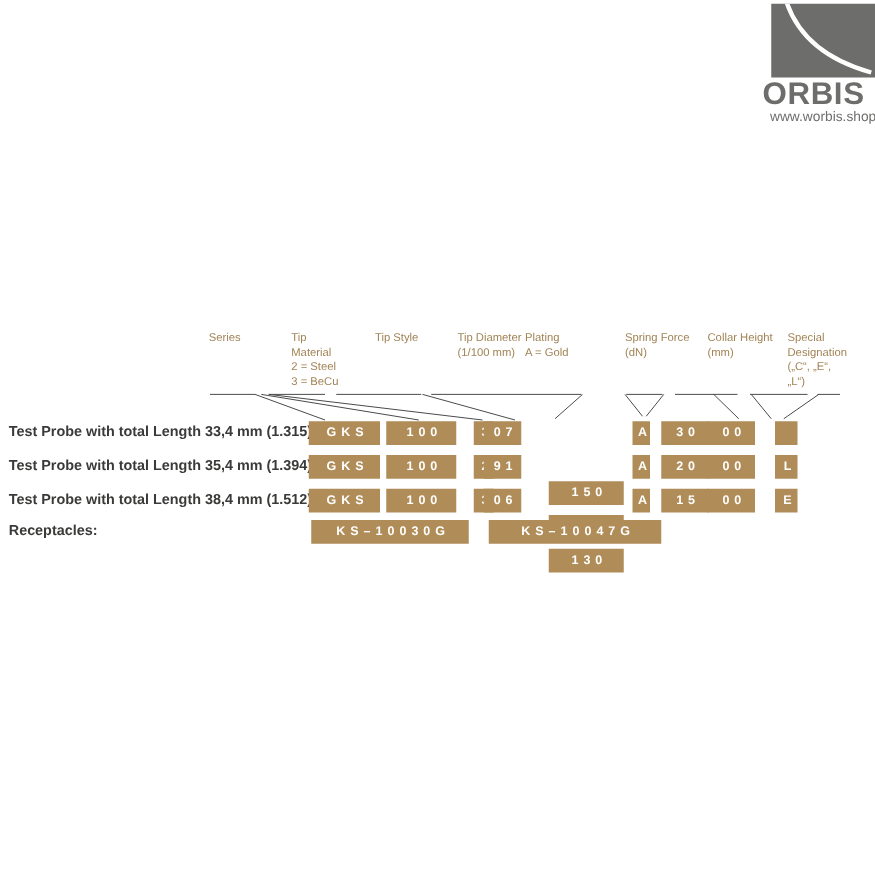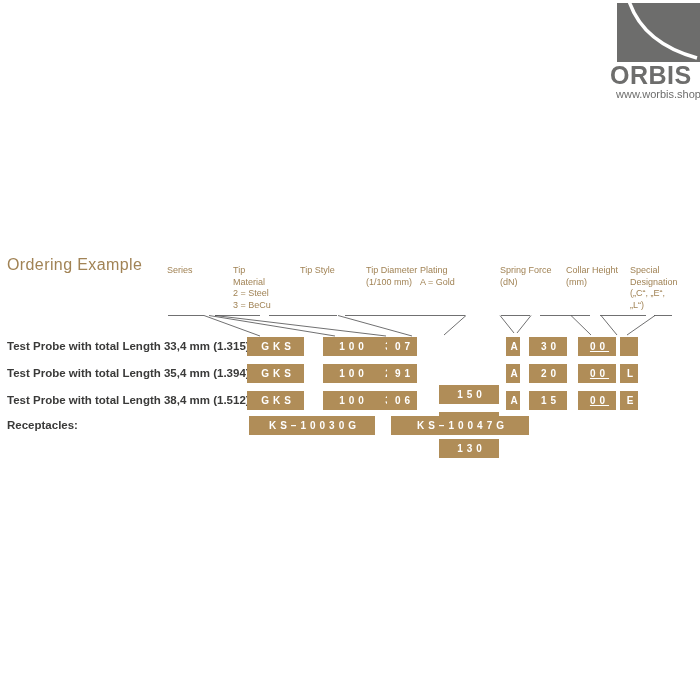--- a/index.html
+++ b/index.html
@@ -100,45 +100,44 @@
     color: #ffffff;
     font-size: 10px;
     font-weight: 700;
     text-align: center;
     letter-spacing: 4px;
     padding-left: 5px;
     white-space: nowrap;
     overflow: hidden;
   }
   .c1 { left: 247px; width: 57px; }
-  .c2 { left: 323px; width: 56px; }
+  .c2 { left: 309px; width: 56px; }
   .c3 { left: 379px; width: 16px; padding-left: 2px; letter-spacing: 0; }
   .c4 { left: 387px; width: 30px; }
   .c5 { left: 439px; width: 60px; margin-top: 48px; }
   .c6 { left: 506px; width: 14px; padding-left: 2px; letter-spacing: 0; }
   .c7 { left: 529px; width: 38px; }
-  .c8 { left: 578px; width: 38px; text-decoration: underline; }
+  .c8 { left: 566px; width: 38px; }
   .c9 { left: 620px; width: 18px; padding-left: 2px; letter-spacing: 0; }
   .rc1 { left: 249px; width: 126px; }
   .rc2 { left: 391px; width: 138px; }
 </style>
 </head>
 <body>
 
 <div id="canvas">
 
   <div class="logo-square">
     <svg viewBox="0 0 83 59">
       <path d="M 12,-2 Q 26,40 80,55" fill="none" stroke="#ffffff" stroke-width="3.5"></path>
     </svg>
   </div>
   <div class="brand">ORBIS</div>
   <div class="brand-url">www.worbis.shop</div>
 
-  <div class="title">Ordering Example</div>
 
   <div class="colhead h1">Series</div>
   <div class="colhead h2">Tip
 Material
 2 = Steel
 3 = BeCu</div>
   <div class="colhead h3">Tip Style</div>
   <div class="colhead h4">Tip Diameter
 (1/100 mm)</div>
   <div class="colhead h5">Plating

